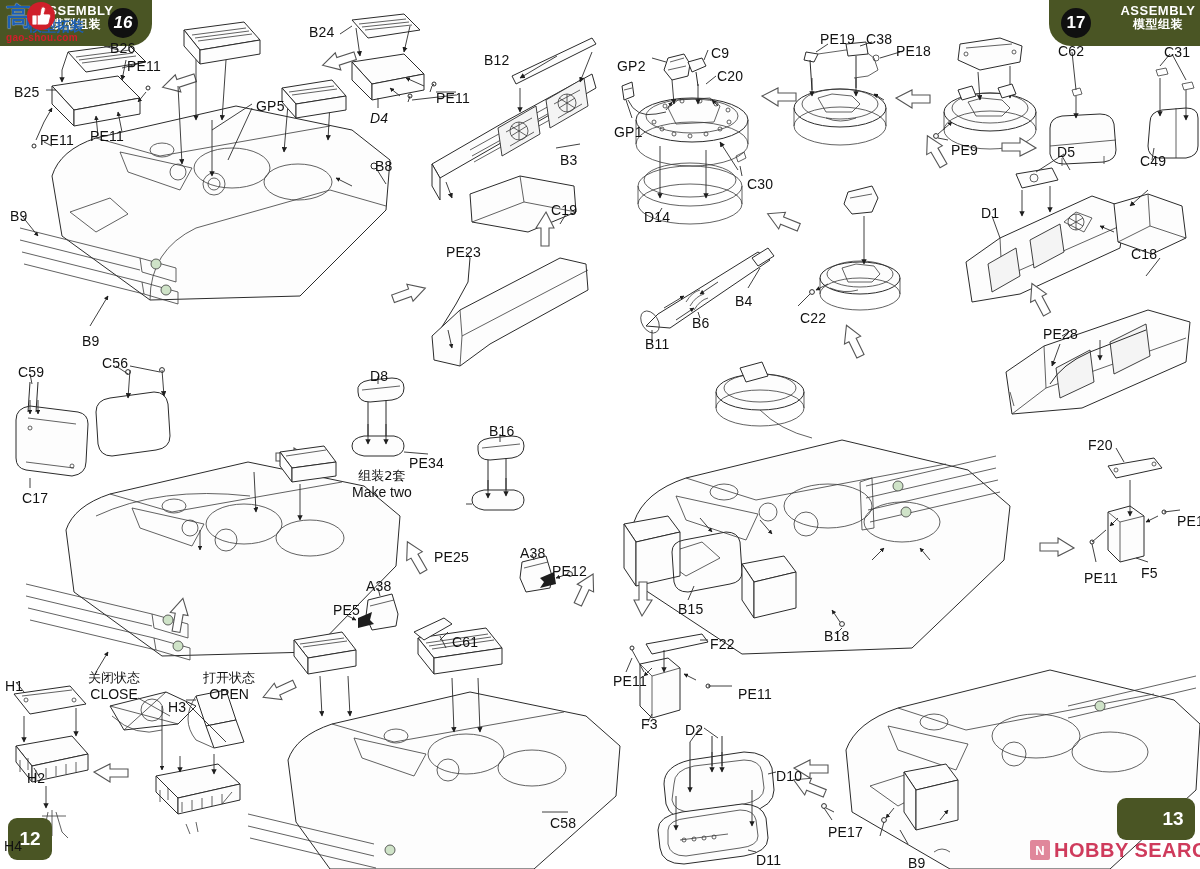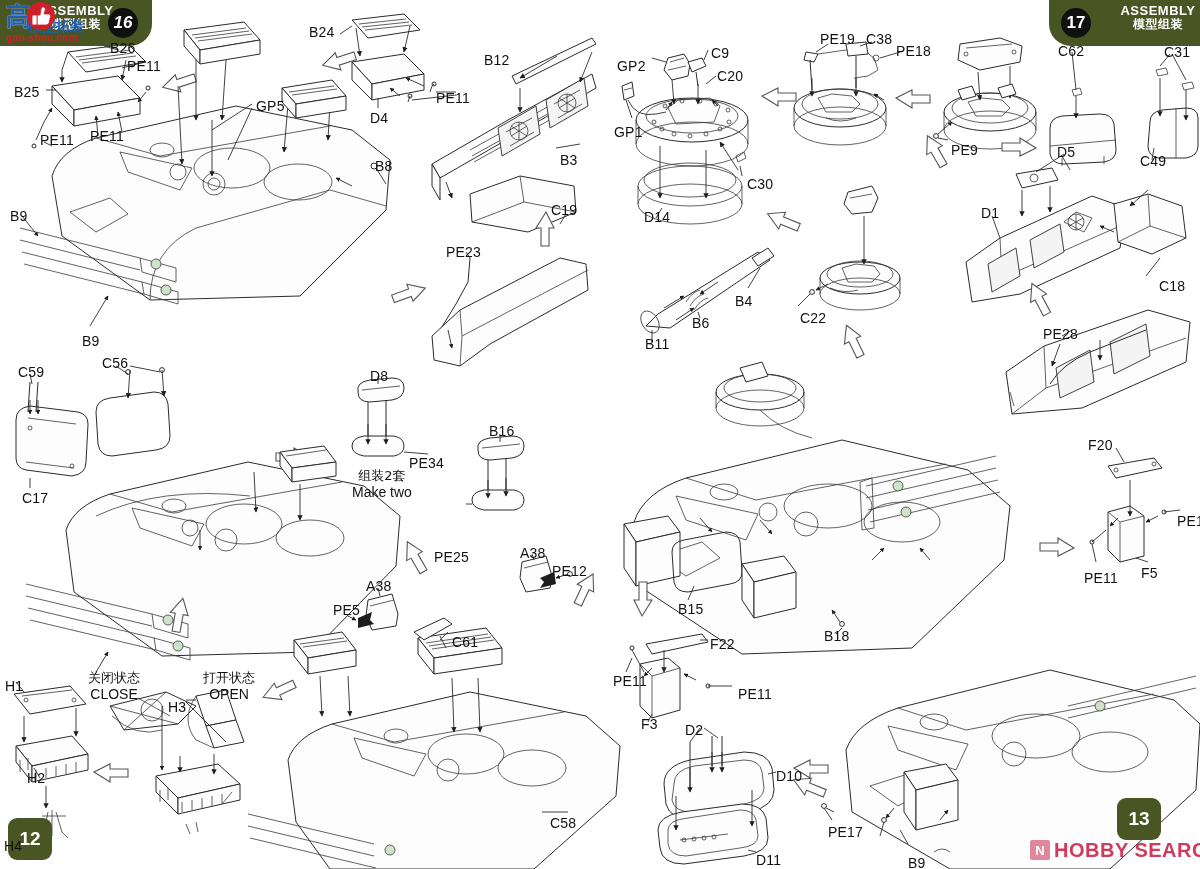--- a/index.html
+++ b/index.html
@@ -36,21 +36,21 @@
   .banner.left .step-circle{left:108px;font-style:italic;}
   .banner.right .step-circle{left:12px;}
 
   
   .page-badge{
     position:absolute;width:44px;height:42px;border-radius:9px;
     background:#4a5524;color:#fff;font-size:19px;font-weight:bold;
     display:flex;align-items:center;justify-content:center;
   }
   #badge-left{left:8px;top:818px;}
-  #badge-right{left:1117px;top:798px;}
+  #badge-right{left:1117px;top:798px;padding-left:34px;}
 
   
   #wm-gaoshou{
     position:absolute;left:6px;top:4px;width:98px;height:38px;
     font-weight:bold;line-height:1;
   }
   #wm-gaoshou .cn{
     position:absolute;left:0;top:0;font-size:25px;color:#1d5fb4;
     font-family:"DejaVu Sans",sans-serif;letter-spacing:1px;
     text-shadow:0 0 1px #fff;
@@ -754,21 +754,21 @@
   <div class="page-badge" id="badge-right">13</div>
 
   <div id="labels-left">
       <div class="lbl" style="left: 110px; top: 40px;">B26</div>
       <div class="lbl" style="left: 127px; top: 58px;">PE11</div>
       <div class="lbl" style="left: 14px; top: 84px;">B25</div>
       <div class="lbl" style="left: 40px; top: 132px;">PE11</div>
       <div class="lbl" style="left: 90px; top: 128px;">PE11</div>
       <div class="lbl" style="left: 256px; top: 98px;">GP5</div>
       <div class="lbl" style="left: 309px; top: 24px;">B24</div>
-      <div class="lbl" style="left: 370px; top: 110px;">D4</div>
+      <div class="lbl" style="left: 370px; top: 110px; font-style: italic;">D4</div>
       <div class="lbl" style="left: 436px; top: 90px;">PE11</div>
       <div class="lbl" style="left: 484px; top: 52px;">B12</div>
       <div class="lbl" style="left: 560px; top: 152px;">B3</div>
       <div class="lbl" style="left: 375px; top: 158px;">B8</div>
       <div class="lbl" style="left: 551px; top: 202px;">C19</div>
       <div class="lbl" style="left: 446px; top: 244px;">PE23</div>
       <div class="lbl" style="left: 10px; top: 208px;">B9</div>
       <div class="lbl" style="left: 82px; top: 333px;">B9</div>
       <div class="lbl" style="left: 18px; top: 364px;">C59</div>
       <div class="lbl" style="left: 102px; top: 355px;">C56</div>
@@ -797,21 +797,21 @@
       <div class="lbl" style="left: 644px; top: 209px;">D14</div>
       <div class="lbl" style="left: 820px; top: 31px;">PE19</div>
       <div class="lbl" style="left: 866px; top: 31px;">C38</div>
       <div class="lbl" style="left: 896px; top: 43px;">PE18</div>
       <div class="lbl" style="left: 951px; top: 142px;">PE9</div>
       <div class="lbl" style="left: 1058px; top: 43px;">C62</div>
       <div class="lbl" style="left: 1164px; top: 44px;">C31</div>
       <div class="lbl" style="left: 1140px; top: 153px;">C49</div>
       <div class="lbl" style="left: 1057px; top: 144px;">D5</div>
       <div class="lbl" style="left: 981px; top: 205px;">D1</div>
-      <div class="lbl" style="left: 1131px; top: 278px; margin-left: 28px;">C18</div>
+      <div class="lbl" style="left: 1131px; top: 246px;">C18</div>
       <div class="lbl" style="left: 645px; top: 336px;">B11</div>
       <div class="lbl" style="left: 692px; top: 315px;">B6</div>
       <div class="lbl" style="left: 735px; top: 293px;">B4</div>
       <div class="lbl" style="left: 800px; top: 310px;">C22</div>
       <div class="lbl" style="left: 1043px; top: 326px;">PE28</div>
       <div class="lbl" style="left: 1088px; top: 437px;">F20</div>
       <div class="lbl" style="left: 1177px; top: 513px;">PE11</div>
       <div class="lbl" style="left: 1084px; top: 570px;">PE11</div>
       <div class="lbl" style="left: 1141px; top: 565px;">F5</div>
       <div class="lbl" style="left: 678px; top: 601px;">B15</div>

